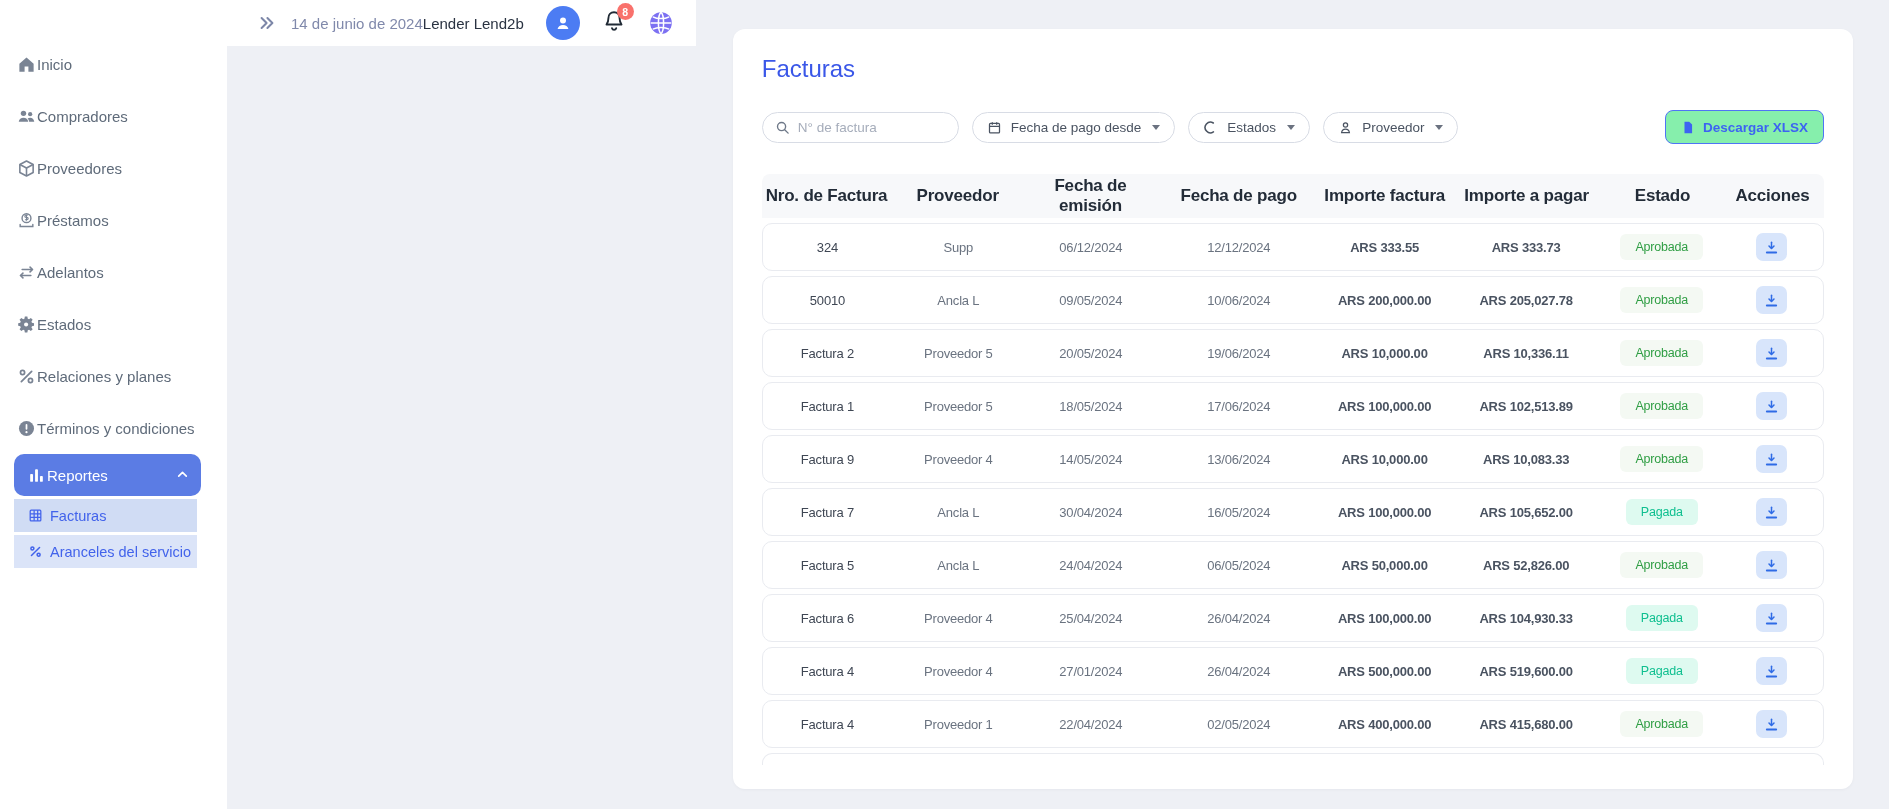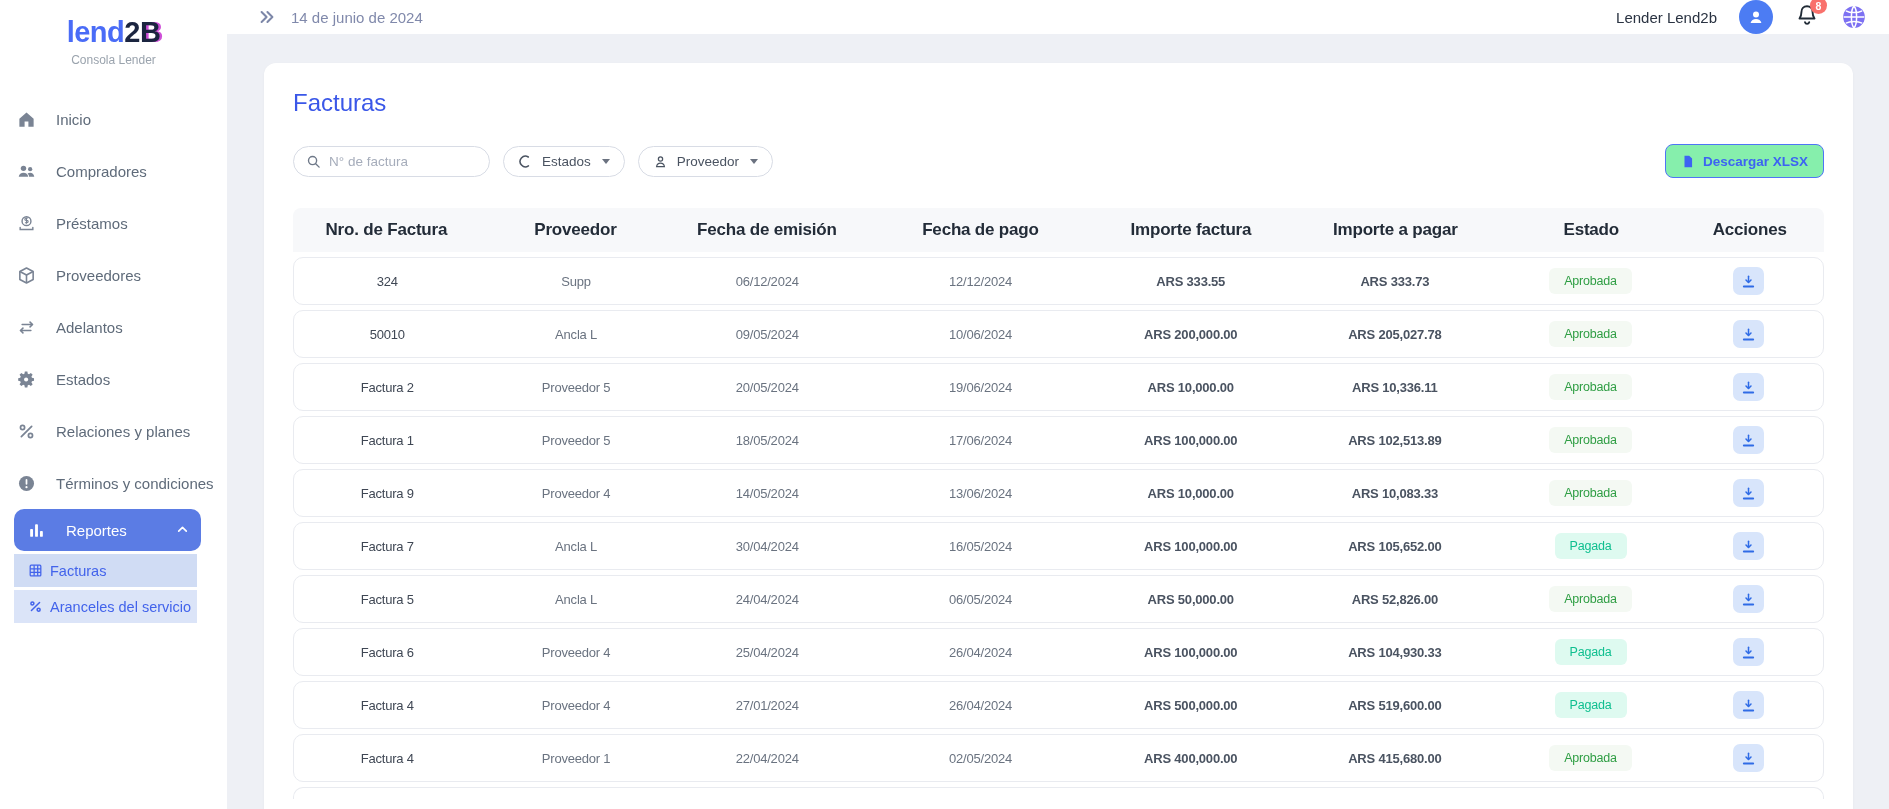--- a/index.html
+++ b/index.html
@@ -9,35 +9,35 @@
 
   
   .sidebar { width:227px; min-width:227px; background:#ffffff; height:100%; padding-top:12px; position:relative; z-index:2; }
   .logo-wrap { text-align:center; padding-top:4px; }
   .logo { font-size:29px; font-weight:bold; letter-spacing:-0.5px; }
   .logo .l1 { color:#4a6cf7; }
   .logo .l2 { color:#1b2540; }
   .logo .l2 .b { text-shadow:2.5px 0 0 #cf4fd8; }
   .logo-sub { font-size:12px; color:#9aa3ad; margin-top:4px; }
   .nav { margin-top:26px; }
-  .nav-item { display:flex; align-items:center; gap:20px; height:52px; padding-left:16px;
+  .nav-item { display:flex; align-items:center; gap:1px; height:52px; padding-left:16px;
     color:#5f6b7a; font-size:15px; cursor:pointer; }
   .nav-item .ic { width:20px; height:20px; color:#7a8494; display:flex; align-items:center; justify-content:center; flex:none; }
   .nav-item .ic svg { width:19px; height:19px; }
   .nav-active { background:#5b7ce4; color:#ffffff; border-radius:10px; margin:0 26px 0 14px; height:42px; padding-left:12px; position:relative; }
   .nav-active .ic { color:#ffffff; }
   .nav-active .chev { margin-left:auto; margin-right:12px; color:#fff; }
   .sub-item { display:flex; align-items:center; gap:7px; height:33px; margin:3px 30px 0 14px;
     background:#dbe4f8; color:#4263eb; font-size:14.5px; padding-left:13px; cursor:pointer; }
   .sub-item.first { background:#d0dcf4; }
   .sub-item .ic { width:16px; height:16px; display:flex; align-items:center; justify-content:center; color:#4263eb; flex:none; }
   .sub-item .ic svg { width:15px; height:15px; }
 
   
-  .right { flex:1; display:flex; flex-direction:column; height:100%; }
+  .right { flex:1; display:flex; flex-direction:row; height:100%; }
   .topbar { height:46px; background:#ffffff; display:flex; align-items:center; padding:0 22px 0 30px; }
   .crumb { display:flex; align-items:center; gap:14px; color:#8089ab; }
   .crumb .ic { width:20px; height:20px; color:#7d87a8; }
   .crumb-date { font-size:15px; color:#8089ab; }
   .top-right { margin-left:auto; display:flex; align-items:center; gap:22px; }
   .user-name { font-size:15px; color:#2a3342; }
   .avatar { width:34px; height:34px; border-radius:50%; background:#4c7cf3; display:flex; align-items:center; justify-content:center; cursor:pointer; }
   .avatar svg { width:20px; height:20px; }
   .bell-wrap { position:relative; cursor:pointer; }
   .bell-wrap svg { width:24px; height:24px; color:#212b36; }
@@ -88,24 +88,20 @@
     display:inline-flex; align-items:center; justify-content:center; }
   .act-btn svg { width:15px; height:15px; color:#2e6be6; }
   .row-partial { height:12px; border:1px solid #e9ebf0; border-bottom:none; border-radius:10px 10px 0 0; background:#fff; }
 </style>
 </head>
 <body>
 
 <div class="app">
 
   <aside class="sidebar">
-    <div class="logo-wrap">
-      <div class="logo"><span class="l1">lend</span><span class="l2"><span>2</span><span class="b">B</span></span></div>
-      <div class="logo-sub">Consola Lender</div>
-    </div>
 
     <nav class="nav">
 
       <div id="nav-items">
         <div class="nav-item">
           <span class="ic">
               <svg viewBox="0 0 24 24" fill="currentColor">
                 <path d="M3 11.2 12 3l9 8.2v9.8h-6.6v-6.6H9.6V21H3z"></path>
               </svg>
             </span>
@@ -119,38 +115,38 @@
                 <circle cx="16.6" cy="9" r="2.7"></circle>
                 <path d="M2.2 18.6c.4-3.1 2.9-4.9 6-4.9s5.6 1.8 6 4.9z"></path>
                 <path d="M15.3 18.6c-.1-1.8-.8-3.2-1.9-4.2.9-.5 2-.7 3.2-.7 2.6 0 4.8 1.6 5.2 4.9z"></path>
               </svg>
             </span>
           <span class="lbl">Compradores</span>
         </div>
 
         <div class="nav-item">
           <span class="ic">
+              <svg viewBox="0 0 24 24" fill="none" stroke="currentColor" stroke-width="2" stroke-linejoin="round">
+                <path d="M12 2.6 20.4 7v10L12 21.4 3.6 17V7z"></path>
+                <path d="M3.6 7 12 11.4 20.4 7"></path>
+                <path d="M12 11.4V21.4"></path>
+              </svg>
+            </span>
+          <span class="lbl">Proveedores</span>
+        </div>
+
+        <div class="nav-item">
+          <span class="ic">
               <svg viewBox="0 0 24 24" fill="none" stroke="currentColor" stroke-width="1.8">
                 <circle cx="12" cy="9" r="5.6"></circle>
                 <path d="M12 5.8v6.4M10 11h2.6a1.5 1.5 0 0 0 0-3h-1.2a1.5 1.5 0 0 1 0-3H14" stroke-width="1.4"></path>
                 <path d="M4 17v2.6h16V17" stroke-linecap="round"></path>
               </svg>
             </span>
           <span class="lbl">Préstamos</span>
-        </div>
-
-        <div class="nav-item">
-          <span class="ic">
-              <svg viewBox="0 0 24 24" fill="none" stroke="currentColor" stroke-width="2" stroke-linejoin="round">
-                <path d="M12 2.6 20.4 7v10L12 21.4 3.6 17V7z"></path>
-                <path d="M3.6 7 12 11.4 20.4 7"></path>
-                <path d="M12 11.4V21.4"></path>
-              </svg>
-            </span>
-          <span class="lbl">Proveedores</span>
         </div>
 
         <div class="nav-item">
           <span class="ic">
               <svg viewBox="0 0 24 24" fill="none" stroke="currentColor" stroke-width="2" stroke-linecap="round" stroke-linejoin="round">
                 <path d="M6.5 8.2h13"></path>
                 <path d="M16.5 5.2l3 3-3 3"></path>
                 <path d="M17.5 15.8h-13"></path>
                 <path d="M7.5 12.8l-3 3 3 3"></path>
               </svg>
@@ -276,20 +272,30 @@
         <div class="filters">
           <div class="search-box">
             <svg viewBox="0 0 24 24" fill="none" stroke="currentColor" stroke-width="2.2" stroke-linecap="round">
                 <circle cx="10.5" cy="10.5" r="6.5"></circle>
                 <path d="M15.5 15.5L21 21"></path>
               </svg>
             <input type="text" placeholder="N° de factura" style="">
           </div>
 
           <div id="pills" style="display:flex;gap:13px;">
+            <div class="pill">
+              <span class="ic">
+                  <svg viewBox="0 0 24 24" fill="none" stroke="currentColor" stroke-width="2">
+                    <rect x="4" y="5.5" width="16" height="15" rx="1.5"></rect>
+                    <path d="M4 10h16M8.5 3.5v4M15.5 3.5v4"></path>
+                  </svg>
+                </span>
+              <span class="lbl">Fecha de pago desde</span>
+              <span class="caret"></span>
+            </div>
 
 
             <div class="pill">
               <span class="ic">
                   <svg viewBox="0 0 24 24" fill="none" stroke="currentColor" stroke-width="2.4" stroke-linecap="round">
                     <path d="M16.5 4.8a8.5 8.5 0 1 0 .2 14.2"></path>
                   </svg>
                 </span>
               <span class="lbl">Estados</span>
               <span class="caret"></span>

